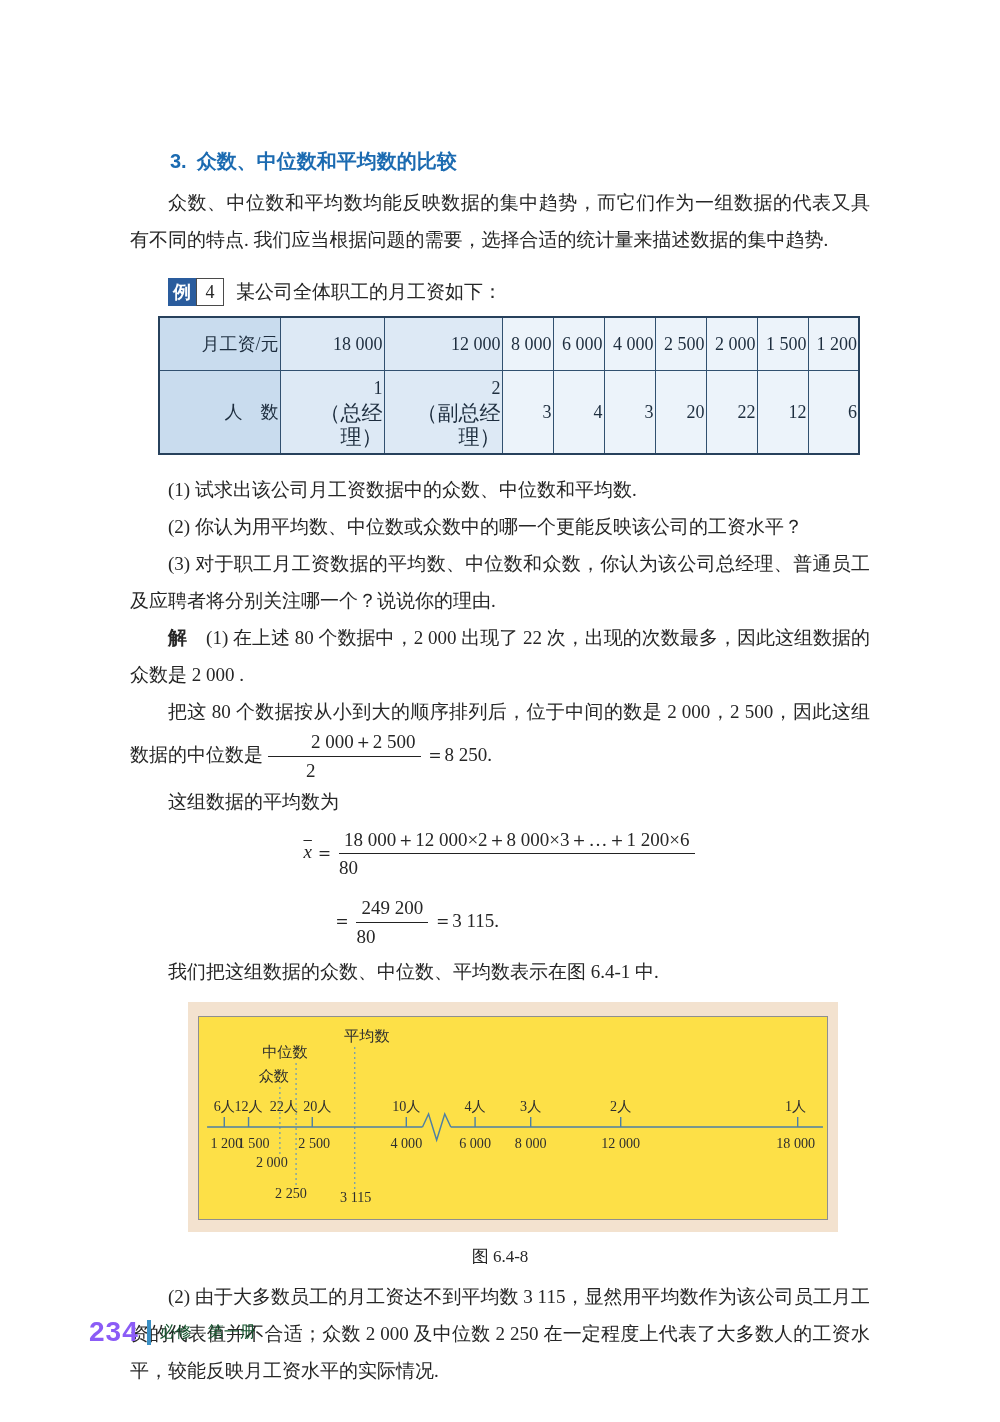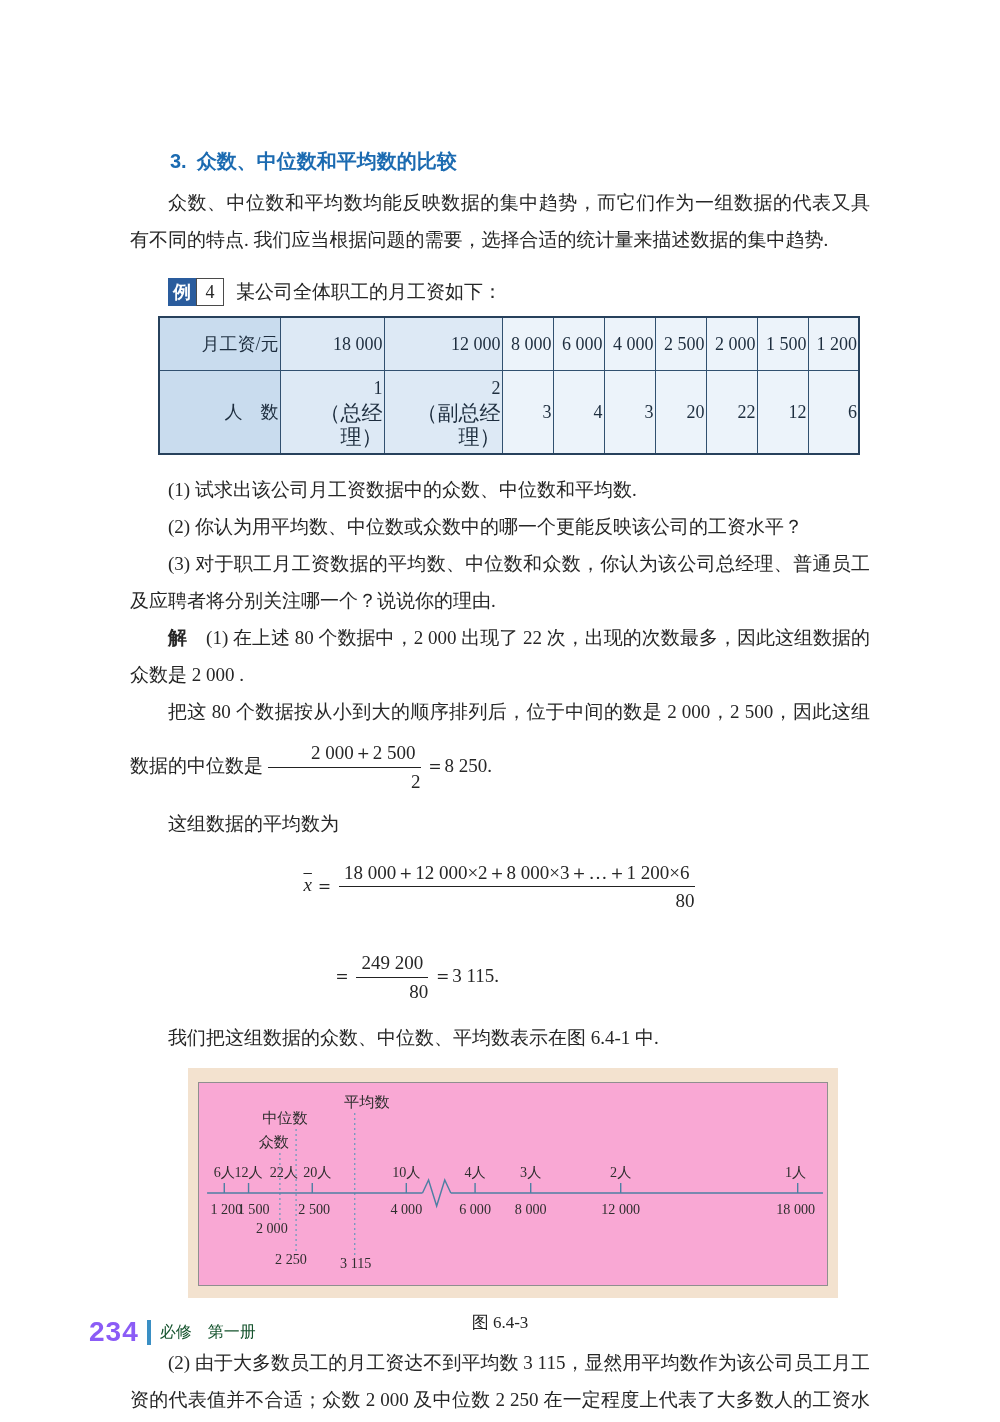--- a/index.html
+++ b/index.html
@@ -46,35 +46,35 @@
     font-size:18px;color:#1d2d3e;padding:4px 1px;
   }
   tr.r1 td{height:44px;}
   tr.r2 td{height:58px;line-height:26px;}
   .c-head{background:#c9dcee;}
   .c-hi{background:#dde9f5;}
   .c-lo{background:#ecf3fa;}
   td .note{font-size:21px;display:block;line-height:24px;}
 
   
-  .frac{display:inline-block;vertical-align:middle;text-align:right;margin:11px 5px;line-height:1.25;}
+  .frac{display:inline-block;vertical-align:middle;text-align:left;margin:0 5px;line-height:1.25;}
   .frac .num{display:block;padding:0 5px 2px 5px;border-bottom:1.5px solid #222;white-space:nowrap;}
   .frac .den{display:block;padding-top:2px;}
   .formula{width:fit-content;margin:8px auto 4px auto;font-size:19px;}
   .f-line{white-space:nowrap;line-height:1;}
   .f-line2{margin-left:32px;margin-top:16px;}
   .xbar{font-style:italic;text-decoration:overline;padding:0 3px;}
   .median-p .frac{font-size:19px;}
 
   
   .fig-frame{
     background:#f3e2cf;width:630px;margin:12px 0 0 58px;
     padding:14px 10px 12px 10px;
   }
-  .fig-panel{background:#f9a8d4;border:1.5px solid #8f8f8f;}
+  .fig-panel{background:#fde047;border:1.5px solid #8f8f8f;}
   .fig-panel svg{display:block;}
   .ax{stroke:#4d7fa3;stroke-width:1.4;fill:none;}
   .dot{stroke:#6699bb;stroke-width:1.2;stroke-dasharray:2 3;}
   svg text{fill:#2e2e2e;font-size:14px;font-family:"Liberation Serif","DejaVu Serif",serif;}
   svg text.lab{font-size:15px;}
   .caption{font-size:17px;text-align:center;margin:10px 0 6px 0;line-height:30px;}
 
   
   .footer{position:absolute;left:76px;top:1316px;display:flex;align-items:center;}
   .page-num{
@@ -201,21 +201,21 @@
         <text x="417" y="131" text-anchor="middle">12 000</text>
         <text x="590" y="131" text-anchor="middle">18 000</text>
 
         <text x="72" y="150" text-anchor="middle">2 000</text>
         <text x="91" y="181" text-anchor="middle">2 250</text>
         <text x="155" y="185" text-anchor="middle">3 115</text>
       </svg>
     </div>
   </div>
 
-  <p class="caption">图 6.4-3</p>
+  <p class="caption">图 6.4-8</p>
 
   <p class="body indent">(2) 由于大多数员工的月工资达不到平均数 3 115，显然用平均数作为该公司员工月工资的代表值并不合适；众数 2 000 及中位数 2 250 在一定程度上代表了大多数人的工资水平，较能反映月工资水平的实际情况.</p>
 
 </div>
 
 <div class="footer">
   <span class="page-num">234</span>
   <span class="foot-bar"></span>
   <span class="book">必修　第一册</span>
 </div>

